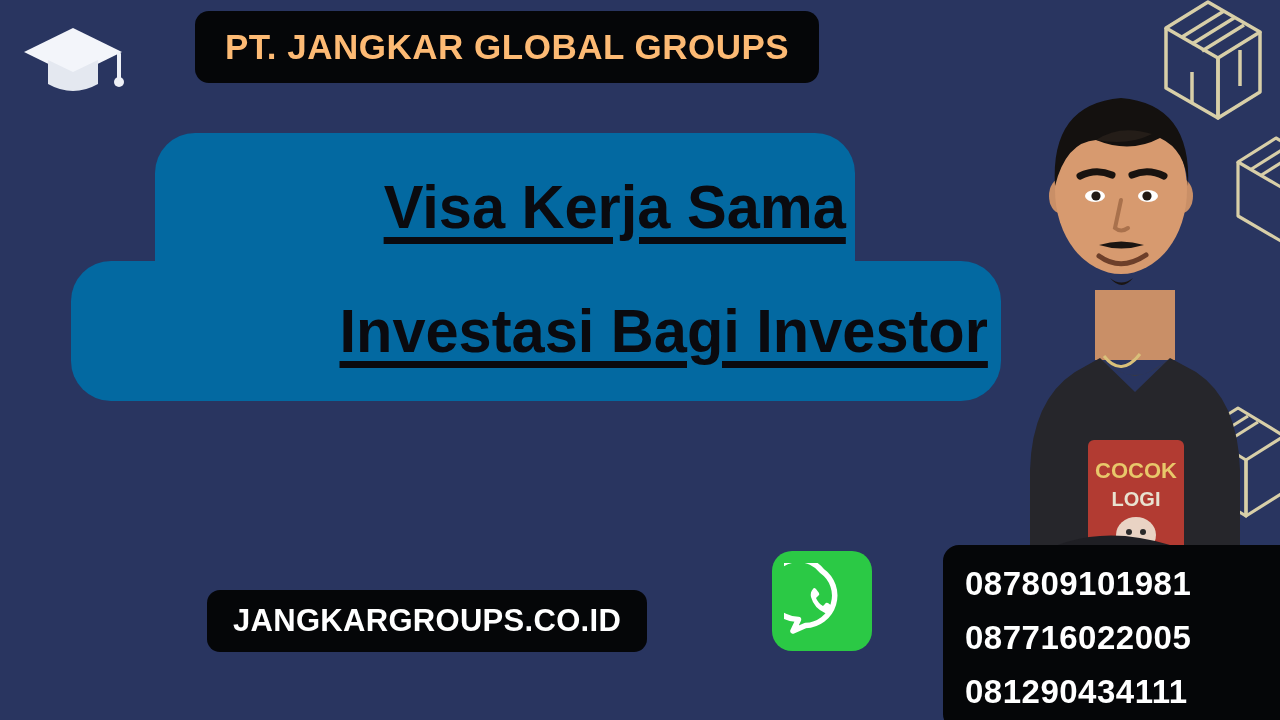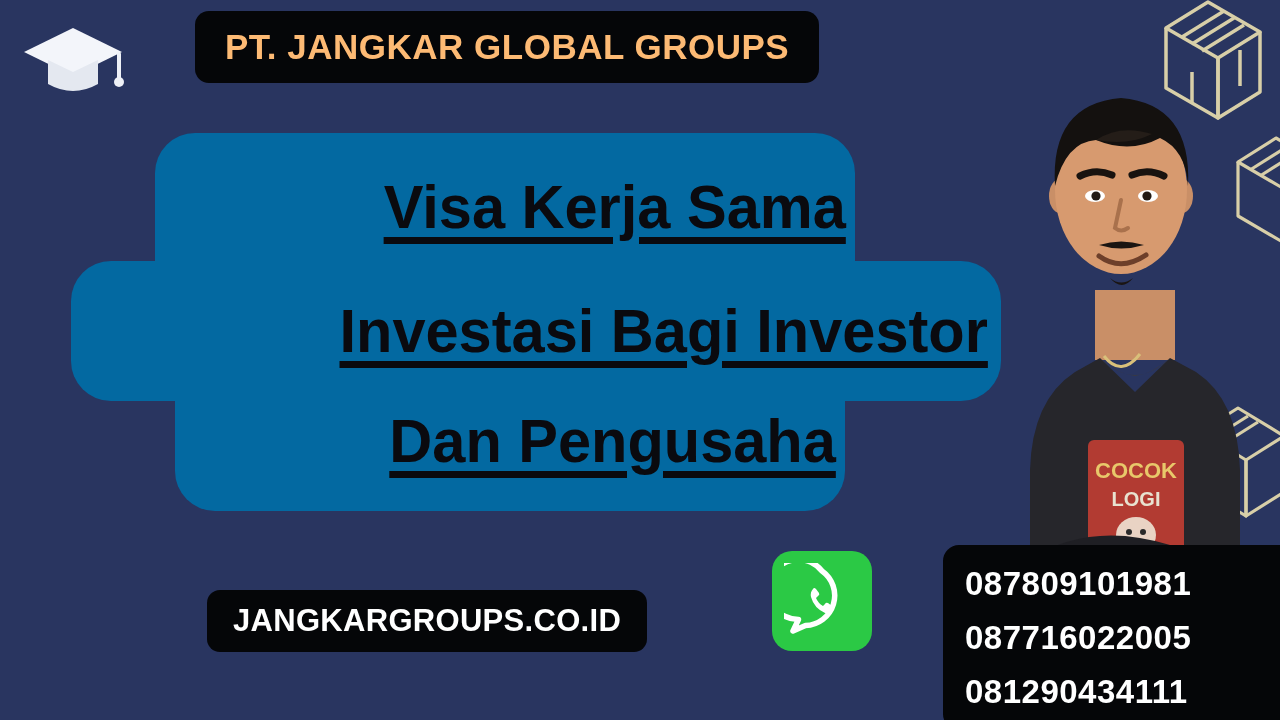--- a/index.html
+++ b/index.html
@@ -273,23 +273,20 @@
   <div id="title-panel">
     <div class="weld" id="weld-top"></div>
     <div class="weld" id="weld-bot"></div>
 
     <div class="panel-row" id="panel-row-1">
       <span class="title-line">Visa Kerja Sama</span>
     </div>
     <div class="panel-row" id="panel-row-2">
       <span class="title-line">Investasi Bagi Investor</span>
     </div>
-    <div class="panel-row" id="panel-row-3">
-      <span class="title-line">Dan Pengusaha</span>
-    </div>
   </div>
 
   <div id="website-badge">
     <span class="txt">JANGKARGROUPS.CO.ID</span>
   </div>
 
   <div id="whatsapp-icon">
     <svg width="76" height="76" viewBox="0 0 76 76">
       <path d="M38 8 A30 30 0 1 0 14.5 56.5 L9 68 L21.5 62.5 A30 30 0 0 0 38 8 Z" fill="none" stroke="#ffffff" stroke-width="5.5" stroke-linejoin="round"></path>
       <path d="M29 26 Q26 29 27 34 Q30 45 41 50 Q46 51 49 47 Q50 45 48 43

